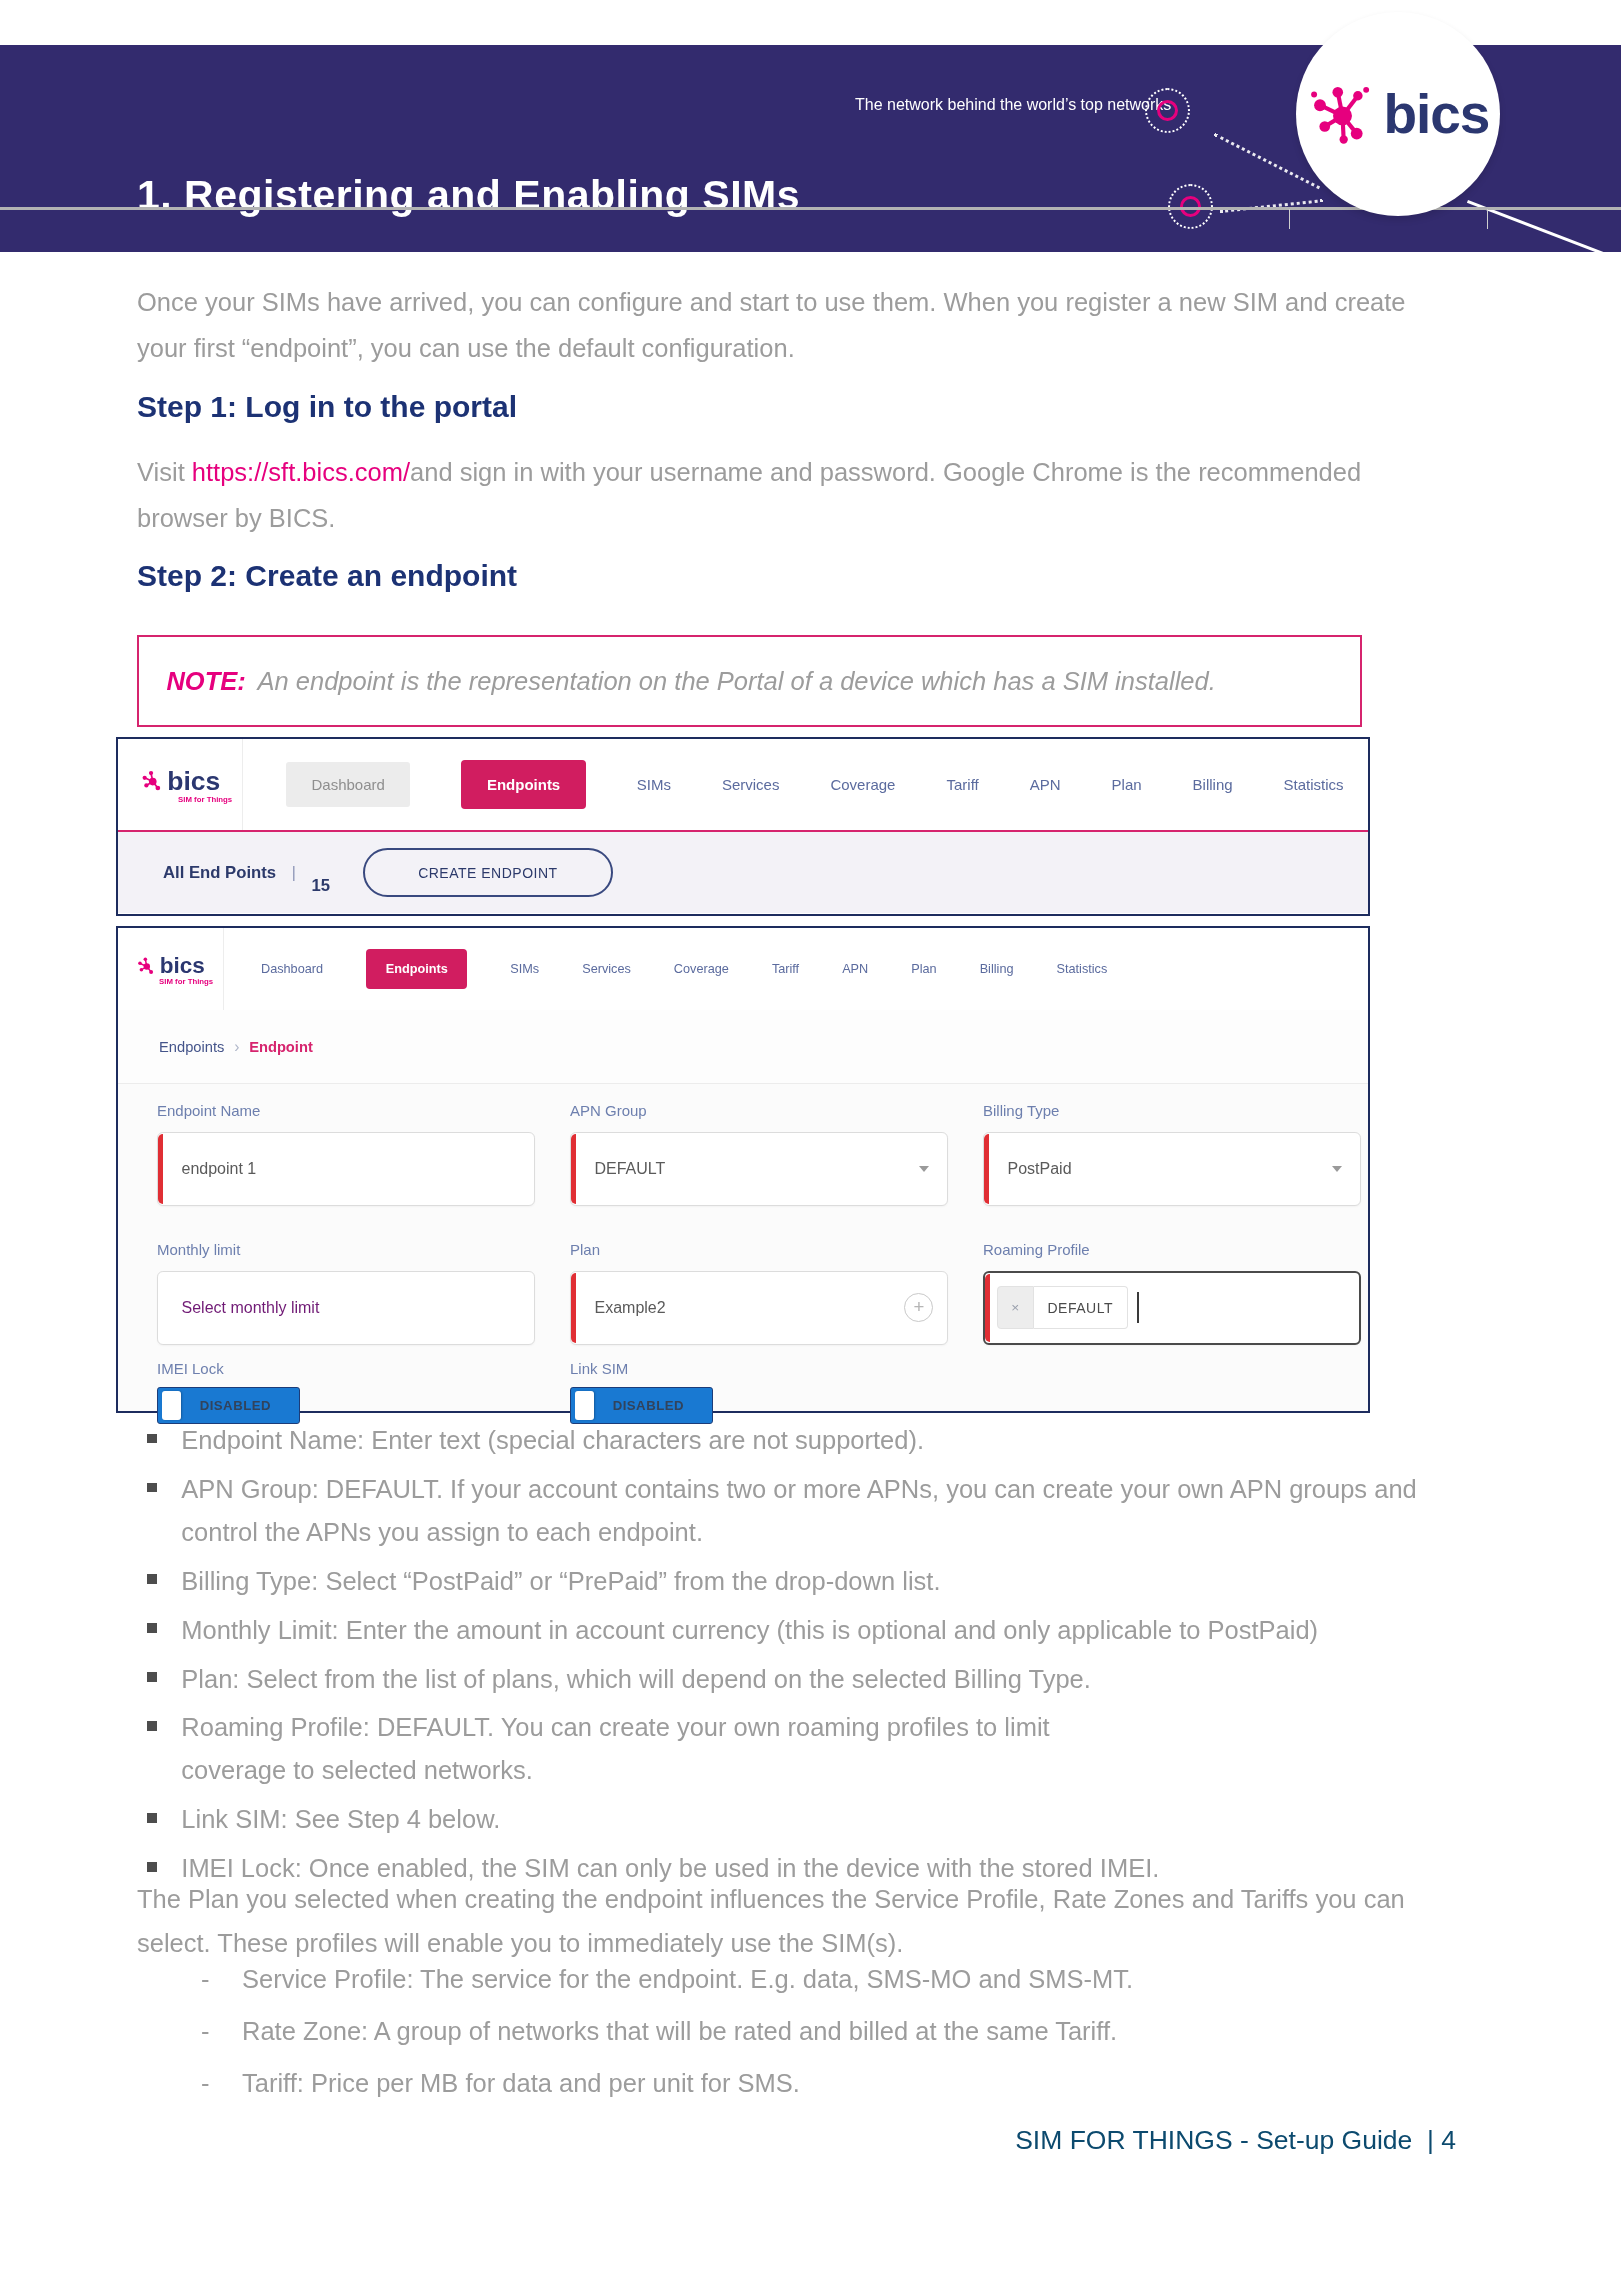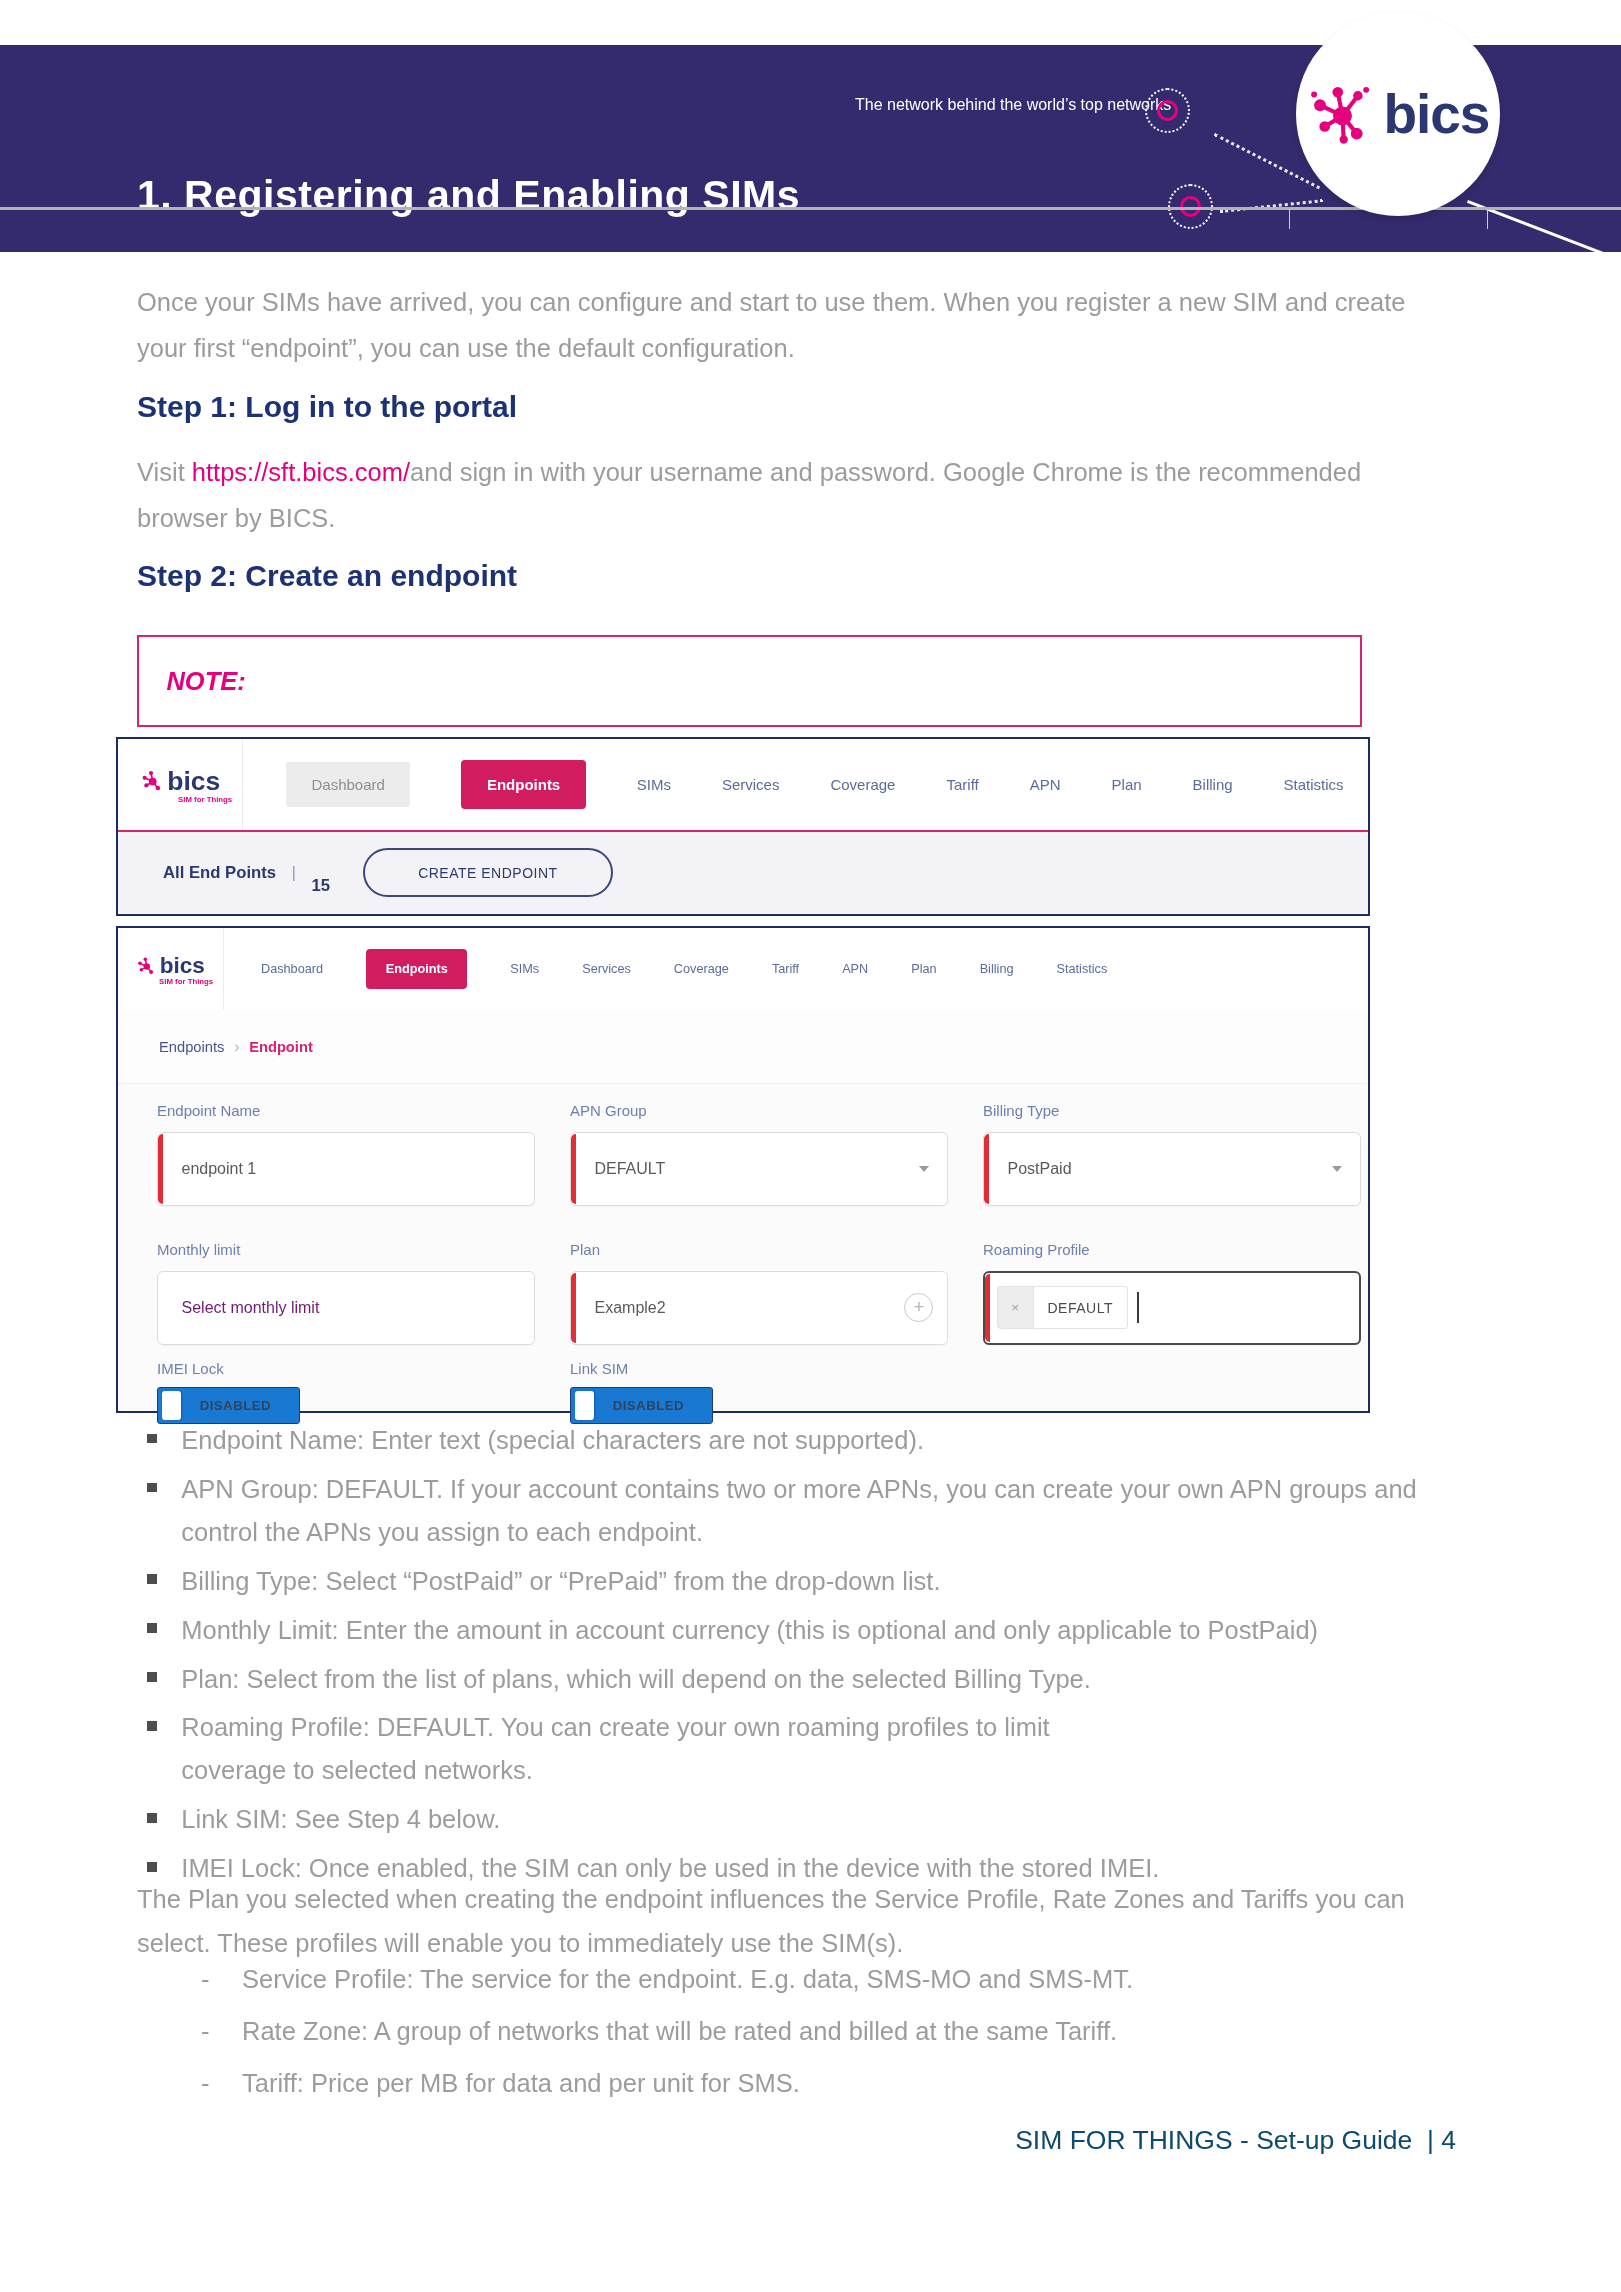--- a/index.html
+++ b/index.html
@@ -168,20 +168,21 @@
 
   <div class="intro body-text">Once your SIMs have arrived, you can configure and start to use them. When you register a new SIM and create your first “endpoint”, you can use the default configuration.</div>
 
   <div class="step-heading step1-h">Step 1: Log in to the portal</div>
   <div class="step1-p body-text"><span>Visit </span><a href="#" class="doc-link">https://sft.bics.com/</a><span>and sign in with your username and password. Google Chrome is the recommended browser by BICS.</span></div>
 
   <div class="step-heading step2-h">Step 2: Create an endpoint</div>
 
   <div class="note-box">
     <span class="note-label">NOTE:</span>
+    <span>An endpoint is the representation on the Portal of a device which has a SIM installed.</span>
   </div>
 
   <div class="shot shot1">
     <div class="pnav">
       <div class="plogo">
         <div class="plogo-row">
           <svg class="molecule" width="25.5" height="25.5" viewBox="0 0 60 60">
             <g stroke="#e6007e" stroke-width="4" fill="none">
                 <line x1="30" y1="32" x2="11" y2="23"></line>
                 <line x1="30" y1="32" x2="15" y2="41"></line>

